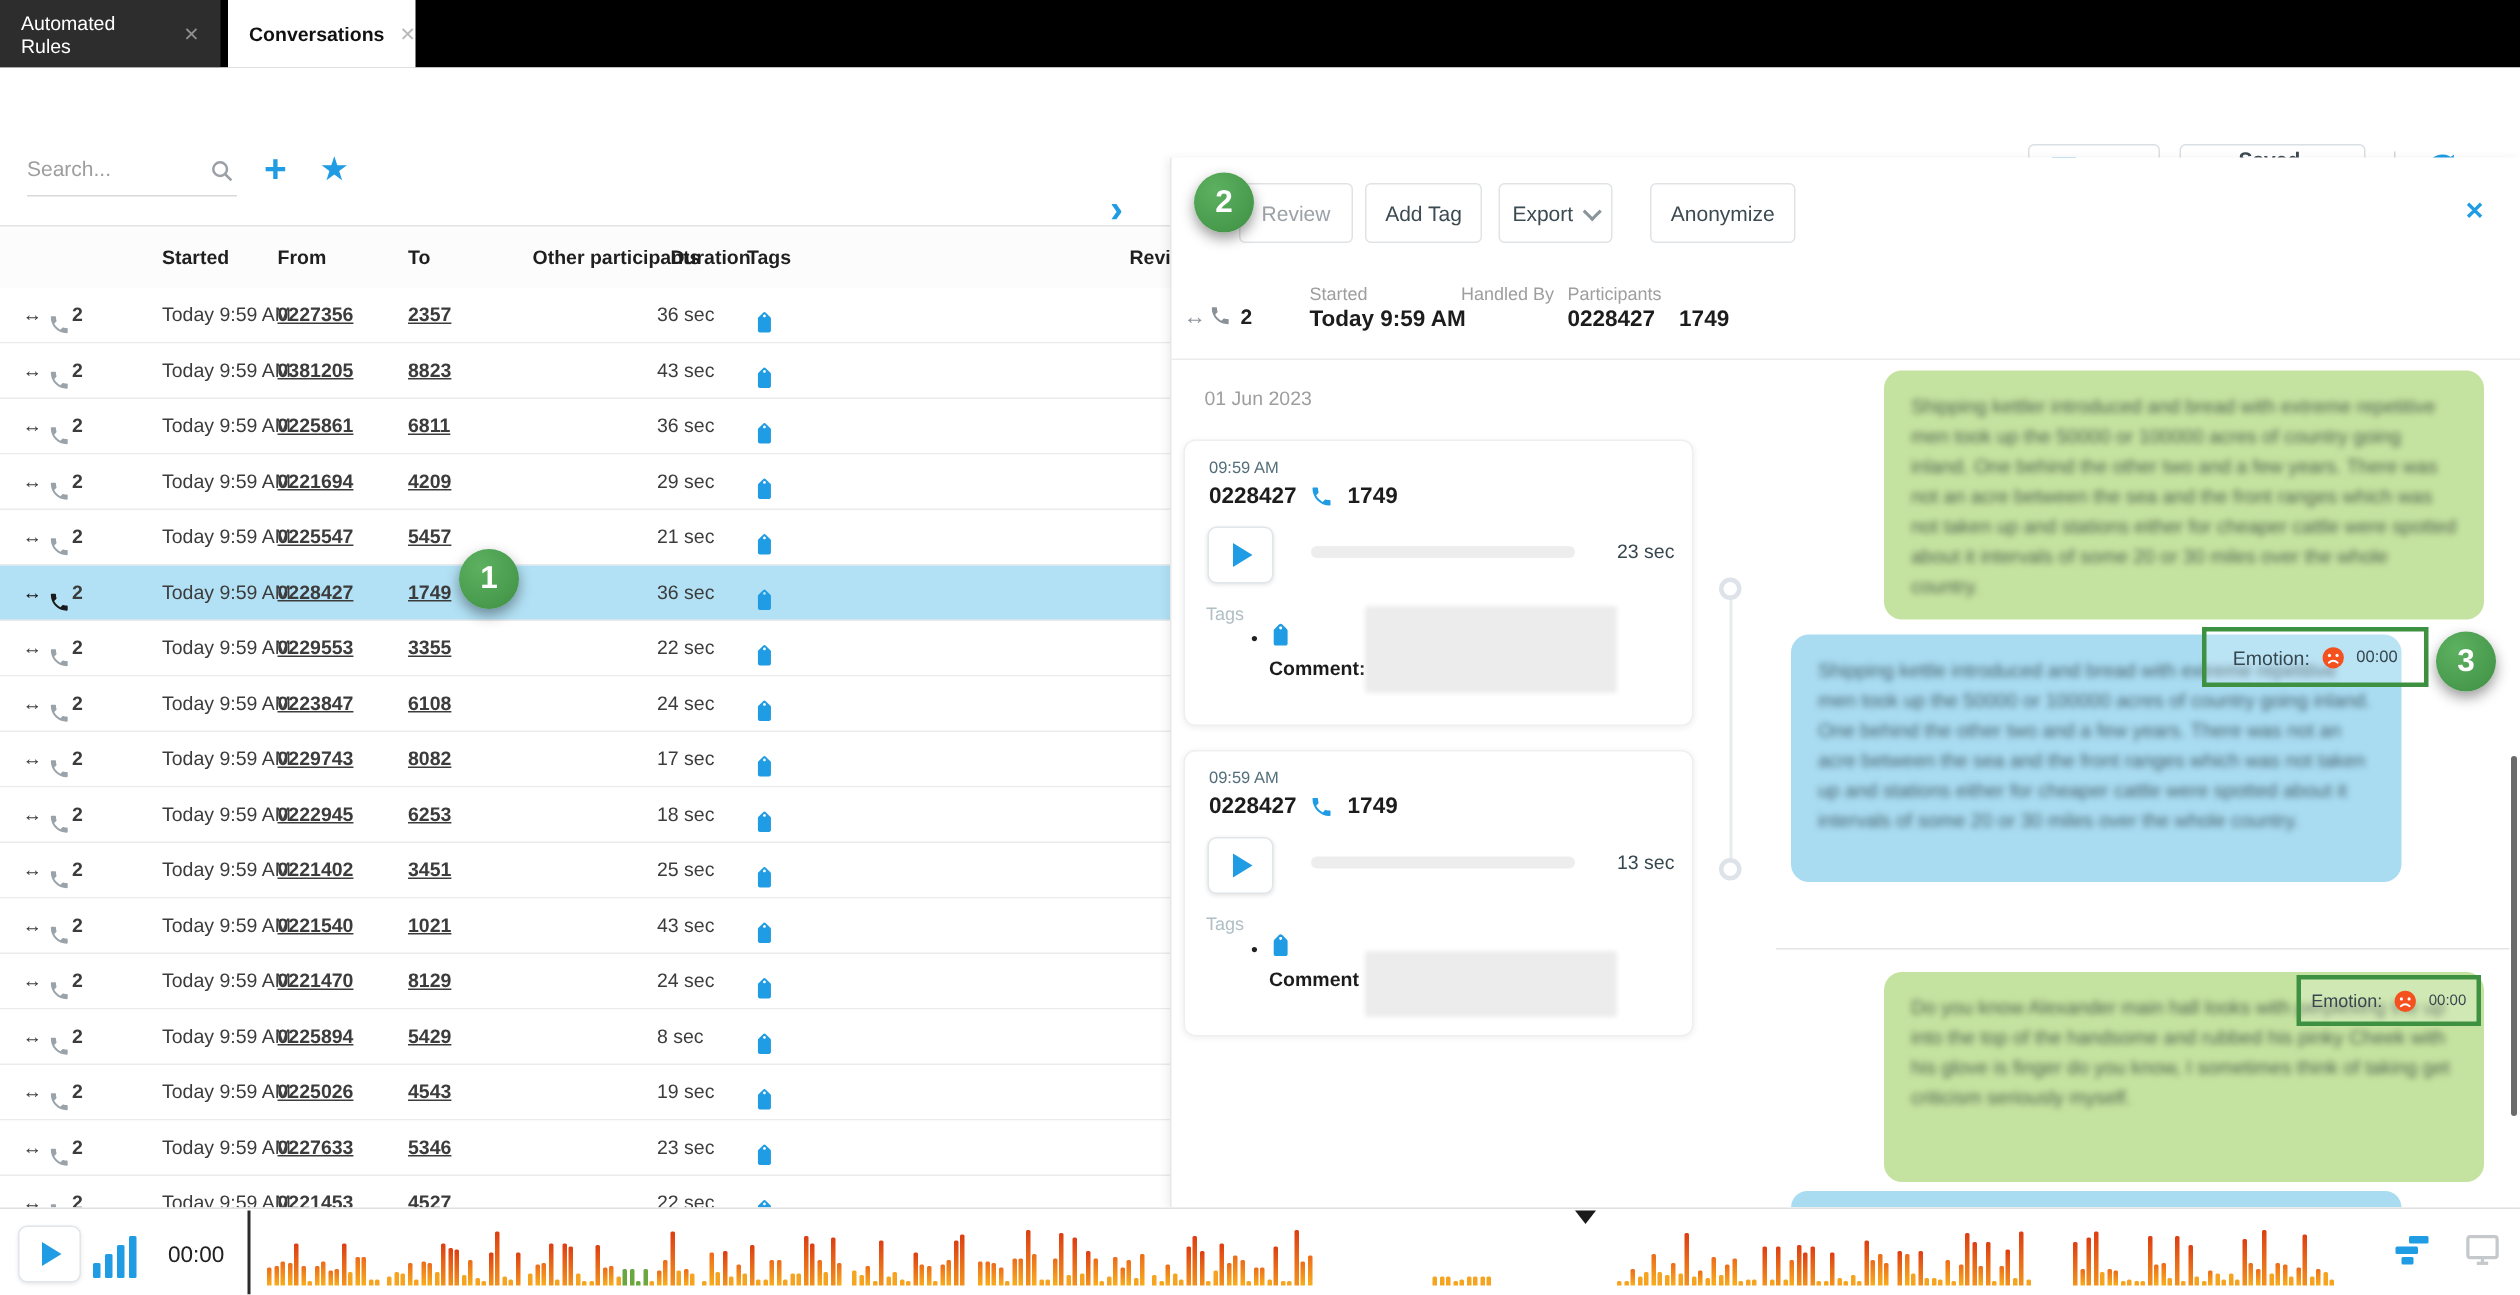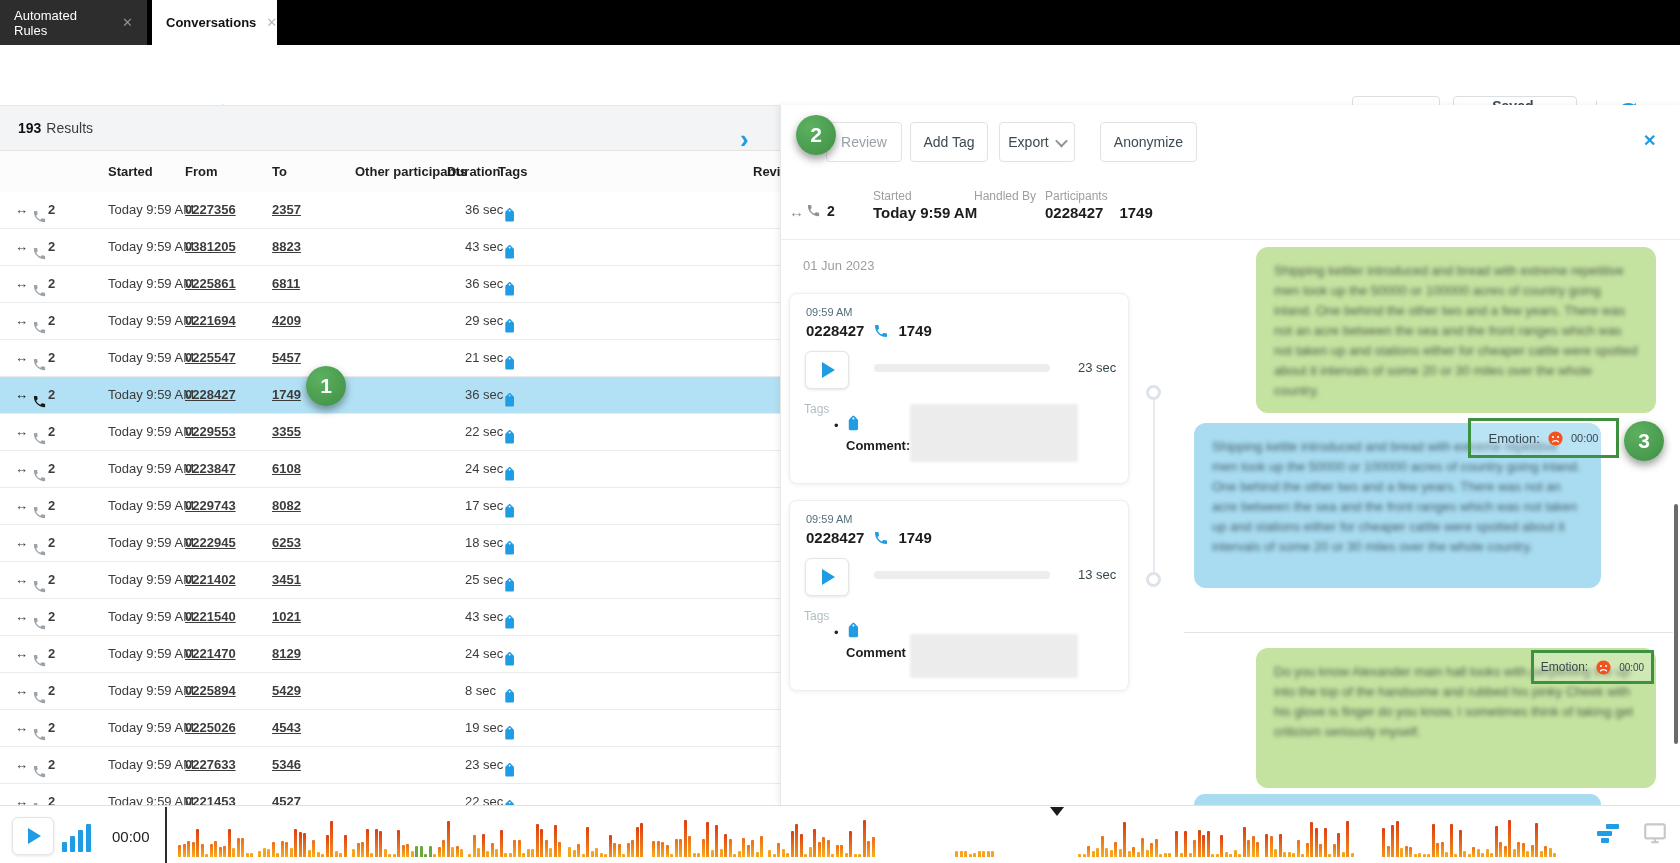--- a/index.html
+++ b/index.html
@@ -46,21 +46,21 @@
   #rows{position:absolute;left:0;top:192px;width:780px;height:613px;overflow:hidden;}
   .row{position:relative;height:36px;border-bottom:1px solid #ebebeb;background:#fff;cursor:pointer;}
   .row.selected{background:#b2e1f5;}
   .row .c{position:absolute;top:0;line-height:35px;font-size:13px;color:#3c3c3c;white-space:nowrap;}
   .c-dir{left:15px;color:#a6a6a6;font-size:15px;}
   .c-phone{left:32px;top:10px !important;}
   .c-cnt{left:48px;color:#212121;font-weight:bold;}
   .c-started{left:108px;}
   .c-from{left:185px}.c-to{left:272px}
   .link{font-weight:bold;color:#1c1c1c;text-decoration:underline;}
-  .c-dur{left:465px}
+  .c-dur{left:438px}
   .c-tag{left:500px;top:9px !important;}
   .row.selected .c-dir{color:#111;font-weight:bold;}
   .row .phone-fill{fill:#9aa3a9;}
   .row.selected .phone-fill{fill:#1a1a1a;}
   .tag-rot{display:inline-block;transform:rotate(45deg);}
   
   .panel{position:absolute;left:780px;top:105px;width:900px;height:700px;background:#fff;overflow:hidden;
        border-left:1px solid #e8e8e8;box-shadow:-2px 0 6px rgba(0,0,0,0.07);}
   .p-btn{position:absolute;top:17px;height:40px;box-sizing:border-box;border:1px solid #dfe3e6;border-radius:4px;
        background:#fff;display:flex;align-items:center;justify-content:center;gap:8px;font-size:14px;color:#3c4a52;cursor:pointer;}
@@ -199,24 +199,20 @@
     <span class="refresh">
       <svg width="28" height="28" viewBox="0 0 24 24" fill="none" stroke="#1f9ce3" stroke-width="2.6" stroke-linecap="round">
         <path d="M5.3 9.6 A7.3 7.3 0 0 1 17.6 7.2"></path>
         <path d="M18.7 14.4 A7.3 7.3 0 0 1 6.4 16.8"></path>
         <path d="M18.9 3.4 L18.3 8.2 L13.9 7.0 Z" fill="#1f9ce3" stroke="none"></path>
         <path d="M5.1 20.6 L5.7 15.8 L10.1 17.0 Z" fill="#1f9ce3" stroke="none"></path>
       </svg>
     </span>
   </div>
 
-  <div class="results-band">
-    <span class="res-count">193</span>
-    <span>Results</span>
-  </div>
 
   <div class="thead">
     <span class="h-started">Started</span>
     <span class="h-from">From</span>
     <span class="h-to">To</span>
     <span class="h-other">Other participants</span>
     <span class="h-dur">Duration</span>
     <span class="h-tags">Tags</span>
     <span class="h-rev">Review</span>
   </div>

